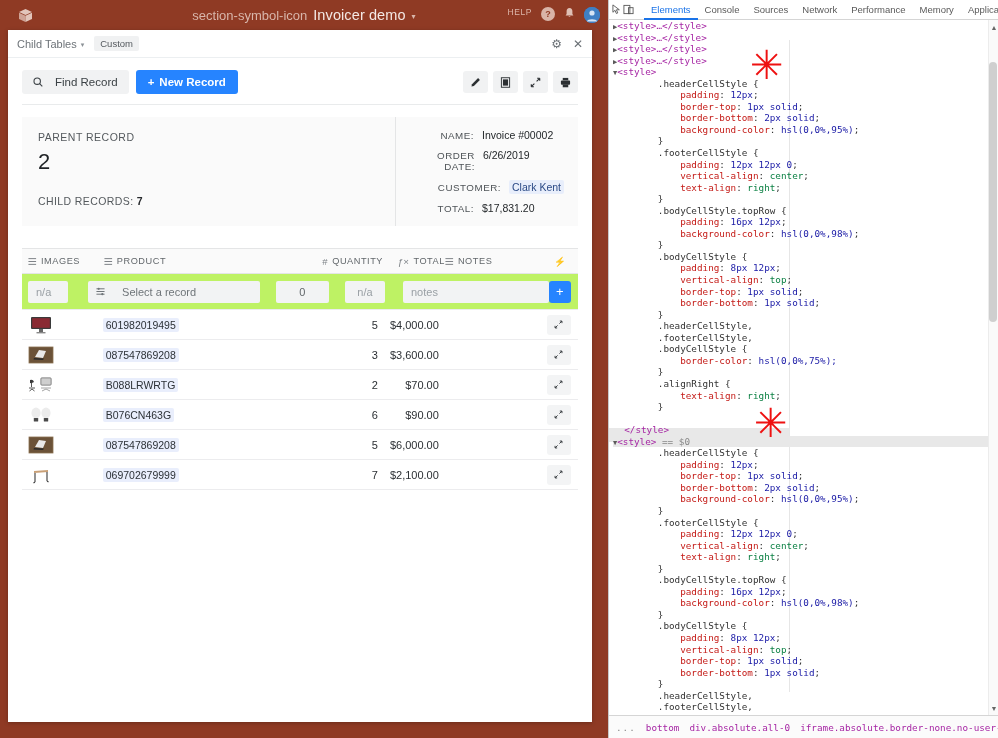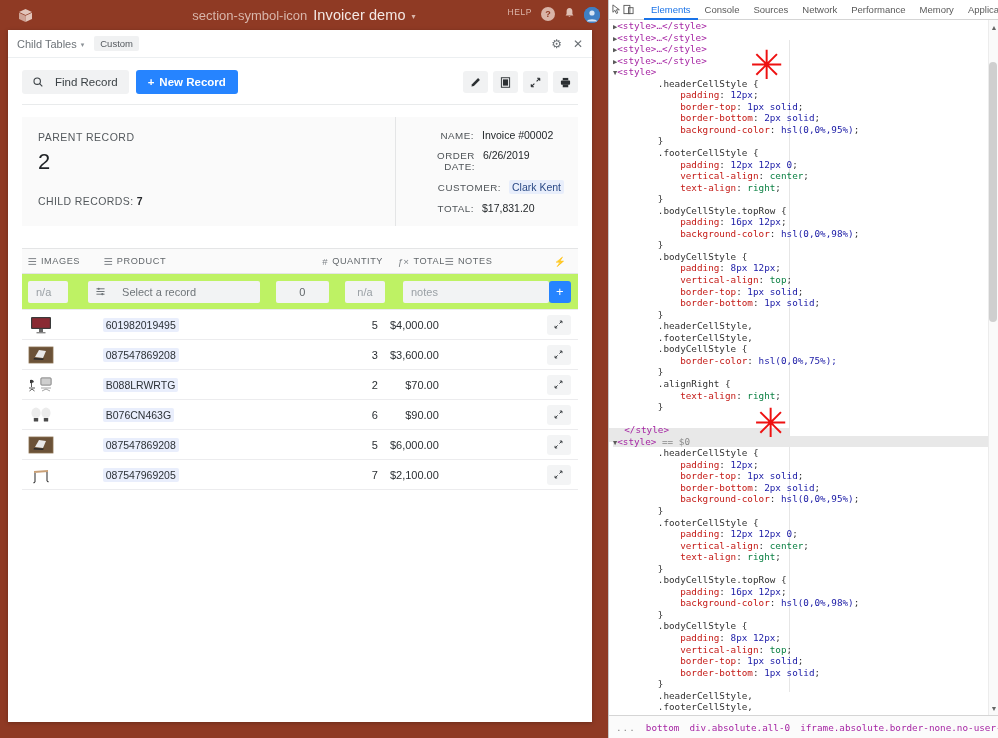--- a/index.html
+++ b/index.html
@@ -537,21 +537,21 @@
        </span>
      </span>
    </div>
           <div class="tbl-row">
      <span class="cell cell-img">
               <svg class="thumb" width="26" height="20" viewBox="0 0 26 20">
                 <path d="M6 6 L20 5 L20 7 L6 8 Z" fill="#c9a077"></path>
                 <path d="M7 8 L7 17 M19 7 L19 16 M7 17 l-1.5 1 M19 16 l1.5 1" stroke="#3b3b3b" stroke-width="1.1" fill="none"></path>
               </svg>
             </span>
-     <span class="cell cell-prod"><span class="prod-tag">087547969205</span></span>
+     <span class="cell cell-prod"><span class="prod-tag">069702679999</span></span>
      <span class="cell cell-qty">7</span>
      <span class="cell cell-cost">$2,100.00</span>
      <span class="cell cell-note"></span>
      <span class="cell cell-act">
        <span class="exp-btn">
          <svg width="9" height="9" viewBox="0 0 12 12">
                   <path d="M10.6 1.4 L7.2 4.8 M10.6 1.4 L10.6 4.2 M10.6 1.4 L7.8 1.4 M1.4 10.6 L4.8 7.2 M1.4 10.6 L1.4 7.8 M1.4 10.6 L4.2 10.6" stroke="#3a3f43" stroke-width="1.3" fill="none"></path>
                 </svg>
        </span>
      </span>

